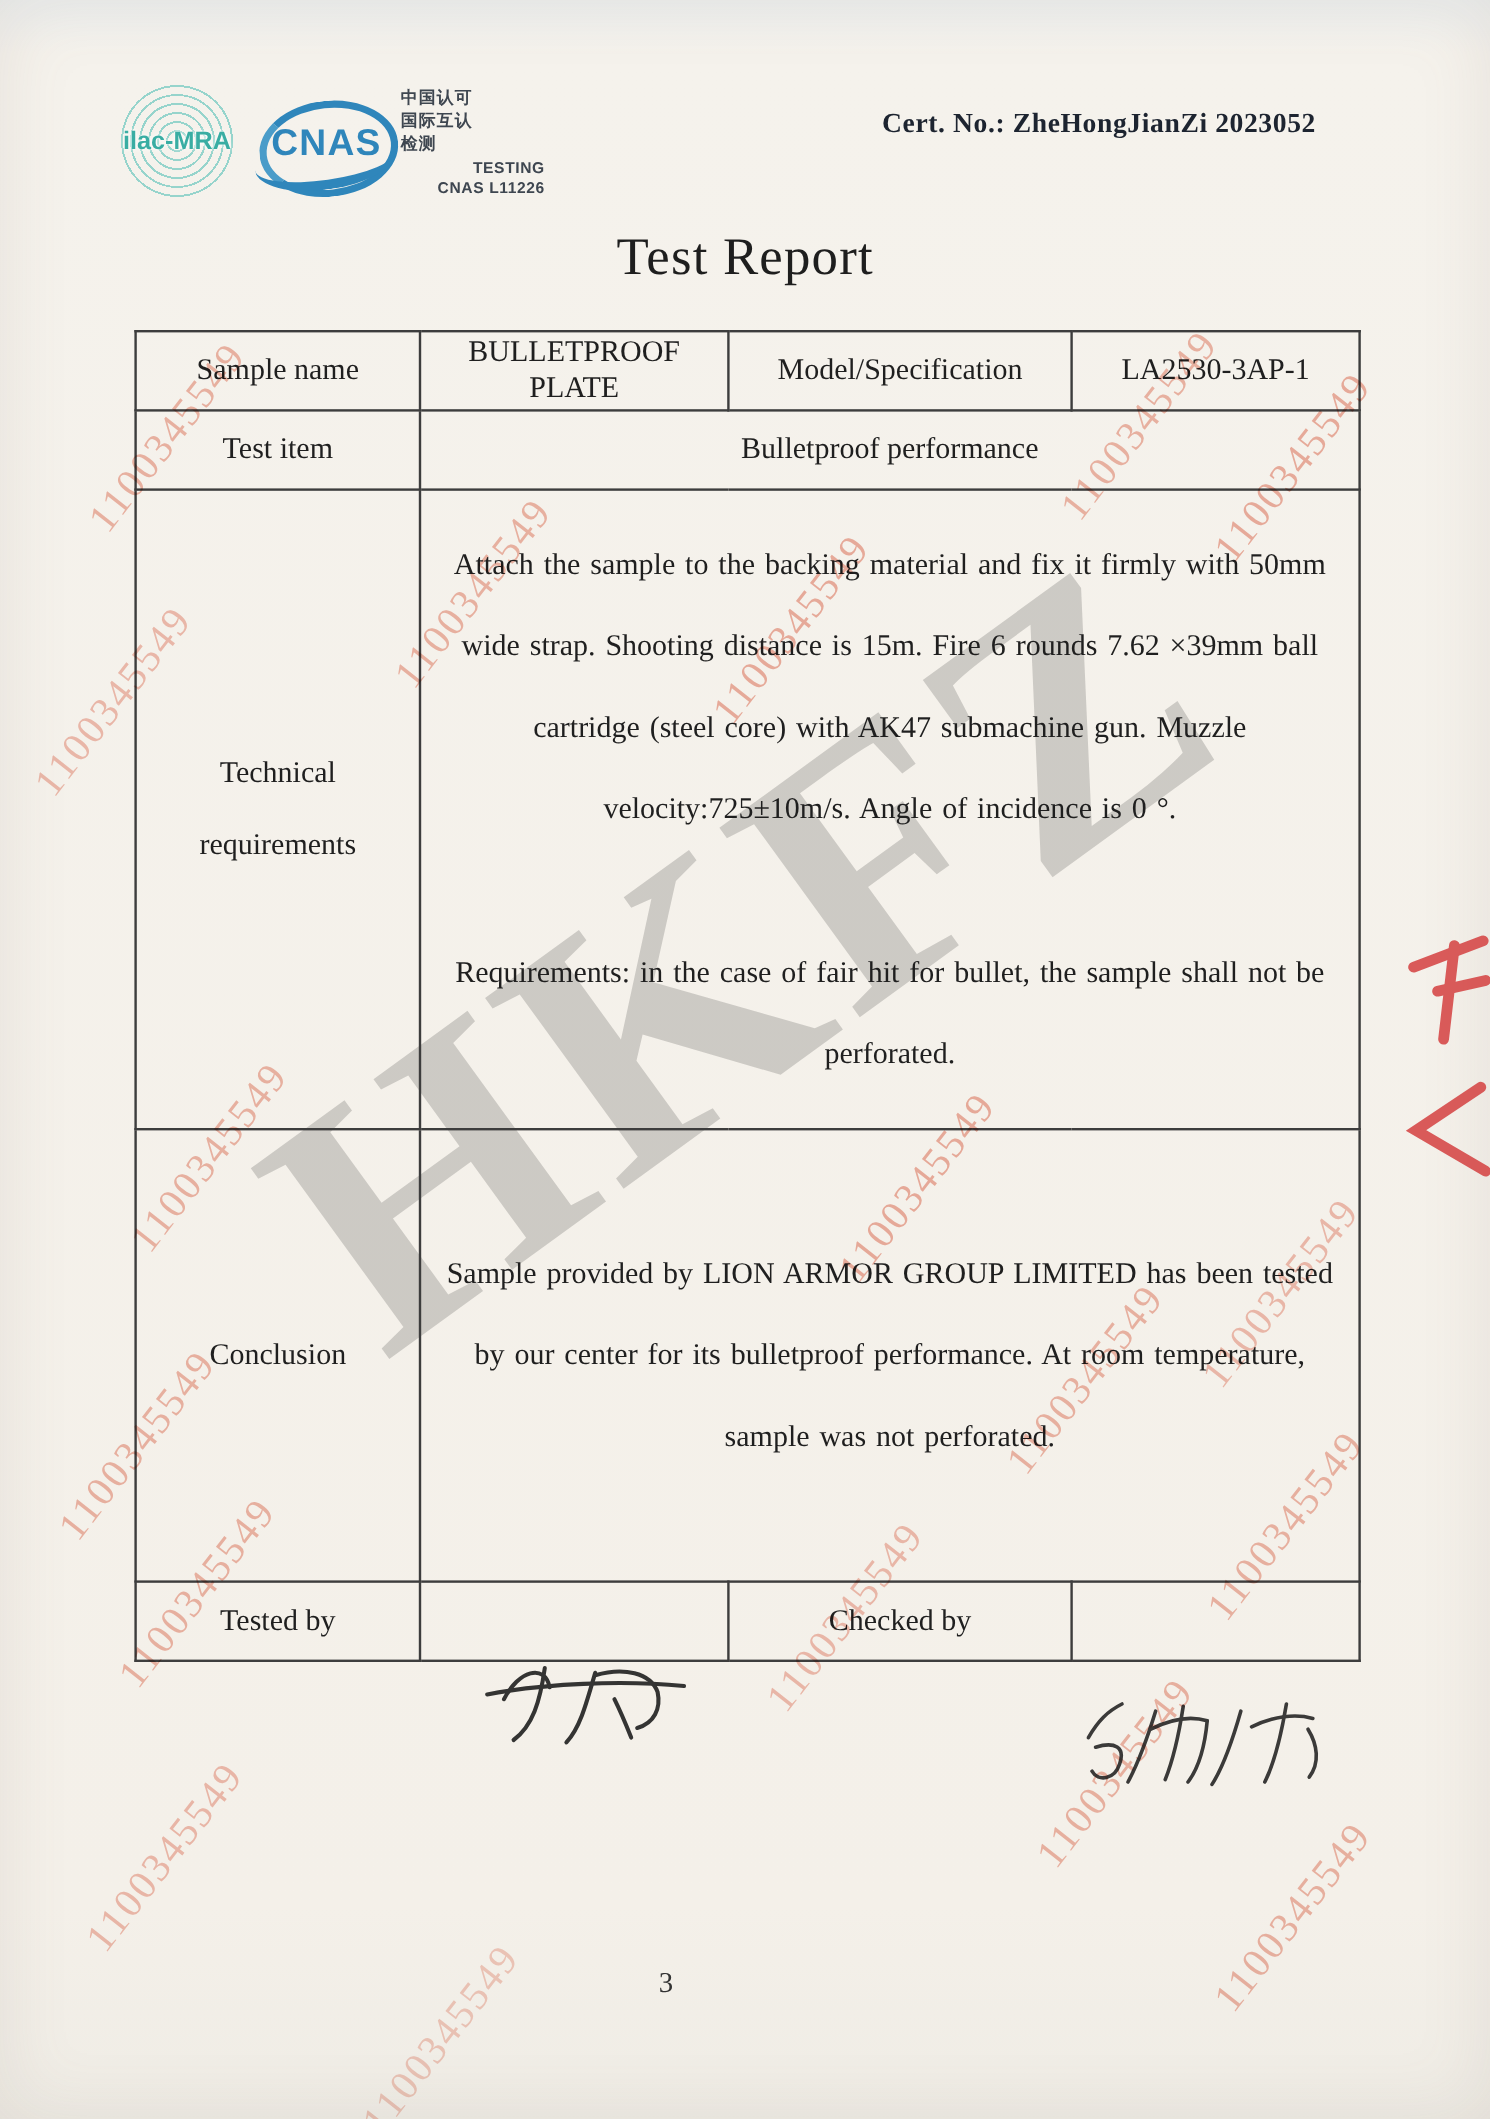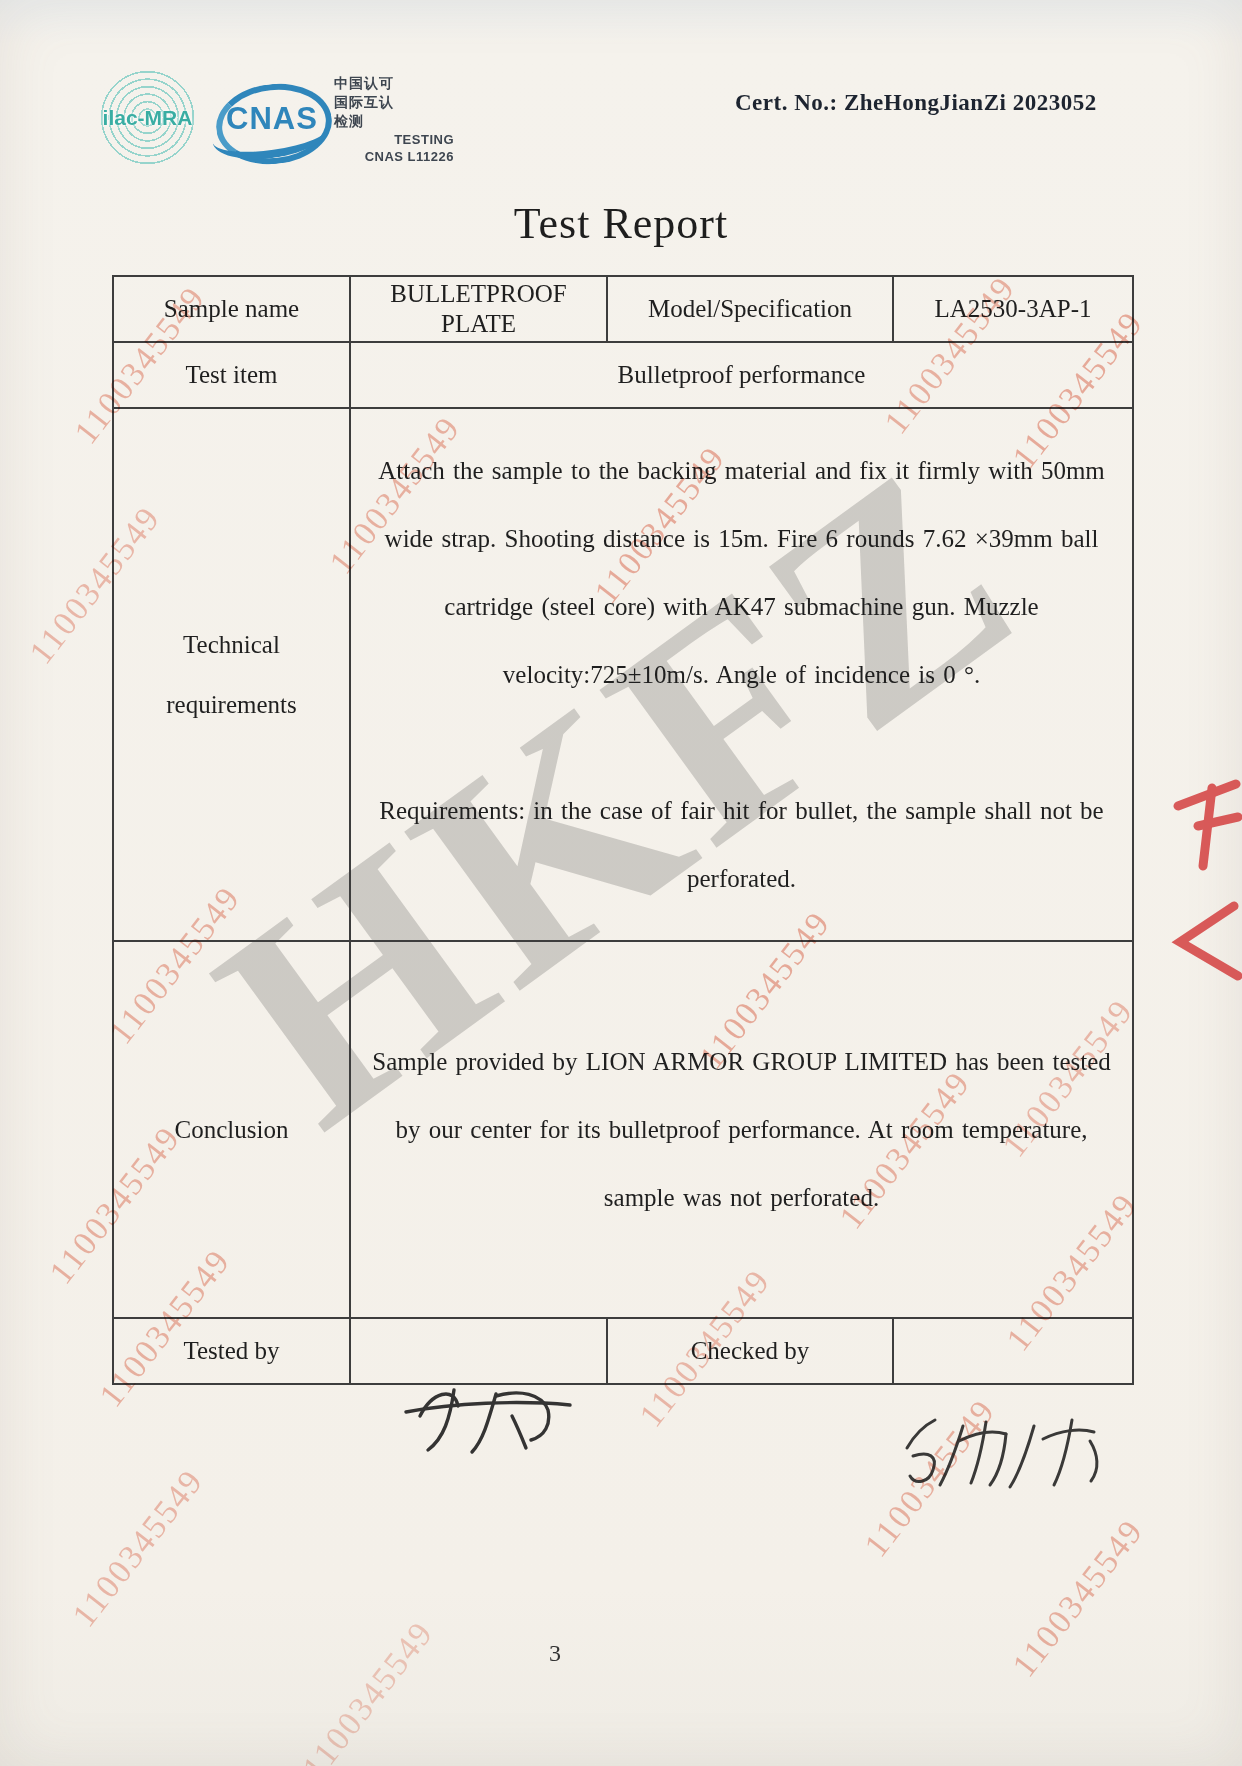--- a/index.html
+++ b/index.html
@@ -28,24 +28,24 @@
   }
   .cnas .swoosh{
     position:absolute;left:-2px;top:30px;width:118px;height:40px;border-bottom:8px solid #2f86bb;
     border-radius:50%;transform:rotate(-8deg);
   }
   .cnas span{
     position:absolute;left:50%;top:50%;transform:translate(-50%,-52%);
     font-family:"Liberation Sans",sans-serif;font-weight:bold;font-size:31px;color:#2f86bb;letter-spacing:1px;
   }
   .accred{position:absolute;left:334px;top:74px;width:120px;font-family:"Liberation Sans",sans-serif;color:#3e4650;}
-  .accred .cjk{font-size:14px;line-height:19px;font-weight:bold;letter-spacing:1px;}
+  .accred .cjk{font-size:14px;line-height:19px;font-weight:bold;letter-spacing:1px;font-family:Liberation Mono, monospace;}
   .accred .lat{font-size:13px;line-height:17px;font-weight:bold;letter-spacing:.5px;text-align:right;}
   .certno{position:absolute;left:735px;top:90px;font-weight:bold;font-size:23px;color:#1d2430;letter-spacing:.5px;}
-  .title{position:absolute;left:0;top:188px;width:1242px;text-align:center;font-size:44px;color:#1e1e1e;letter-spacing:1px;margin-top:10px;}
+  .title{position:absolute;left:0;top:188px;width:1242px;text-align:center;font-size:44px;color:#1e1e1e;letter-spacing:1px;}
   
   .wm{
     position:absolute;z-index:3;white-space:nowrap;pointer-events:none;
     font-size:34px;letter-spacing:2px;color:#e4755c;mix-blend-mode:multiply;
     transform:translate(-50%,-50%) rotate(-52deg);
   }
   .brandwm{
     position:absolute;left:618px;top:795px;z-index:1;pointer-events:none;
     font-weight:bold;font-size:300px;letter-spacing:8px;color:#cfcfcf;opacity:.85;
     transform:translate(-50%,-50%) rotate(-36deg);mix-blend-mode:multiply;white-space:nowrap;

